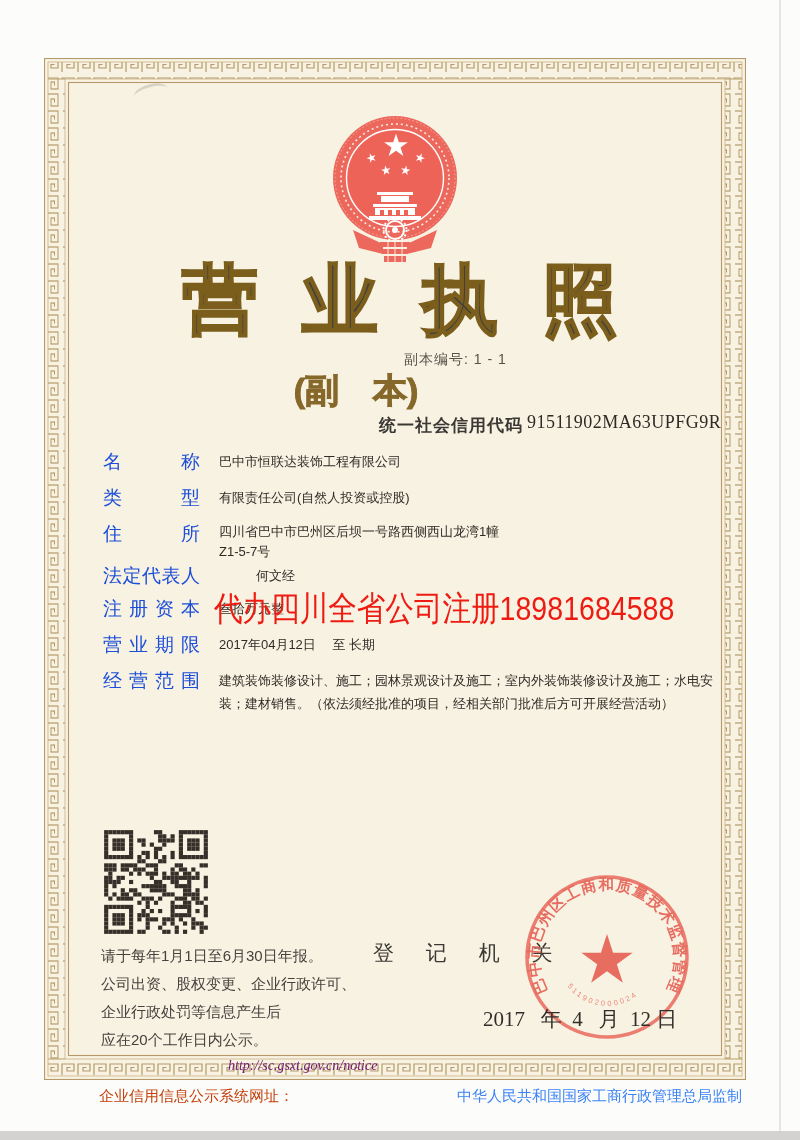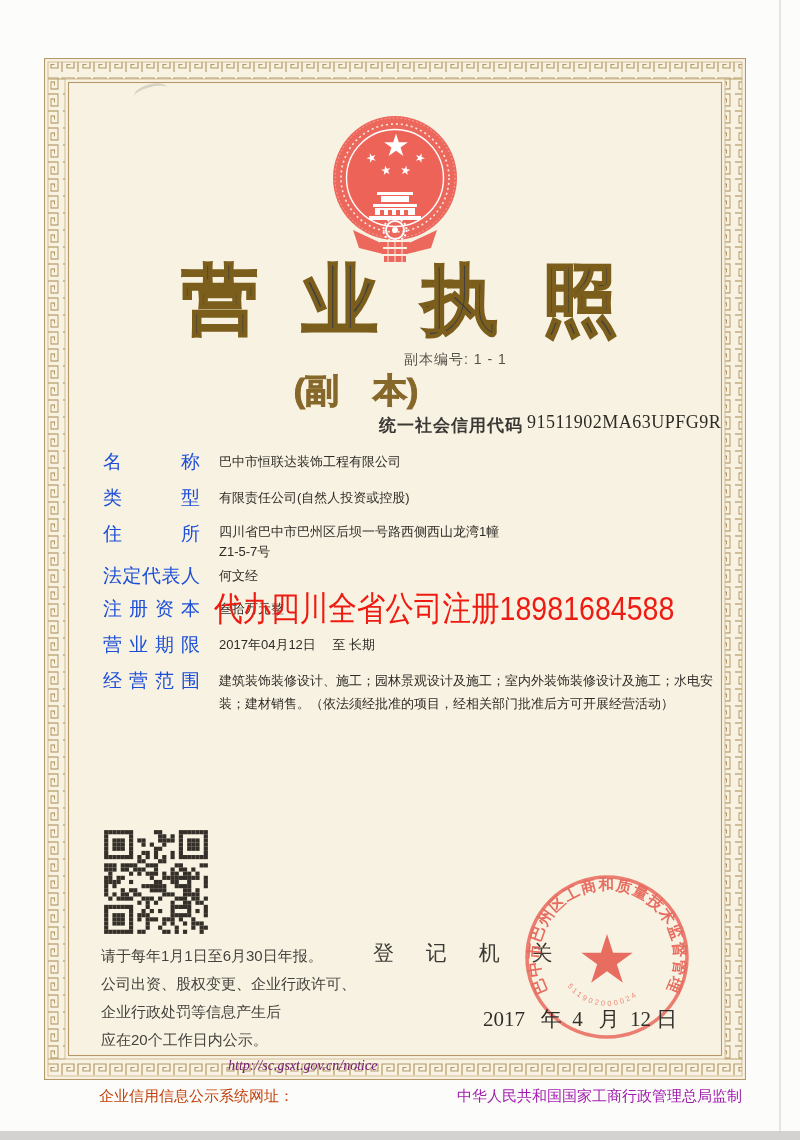--- a/index.html
+++ b/index.html
@@ -37,38 +37,38 @@
   
   .fields{left:103px;top:450px;width:618px;}
   .f-row{display:flex;margin-bottom:12px;}
   .f-label{
     width:97px;flex:none;font-size:19px;color:#1d4ed8;line-height:24px;
     text-align:justify;text-align-last:justify;font-weight:500;
   }
   .f-value{flex:1;margin-left:19px;font-size:13px;color:#2f2c27;line-height:24px;white-space:pre-line;}
   .f-row.addr{margin-bottom:2px;}
   .f-row.addr .f-value{line-height:20px;}
-  .f-row.legal{margin-bottom:9px;}
+  .f-row.legal{margin-bottom:9px;gap:37px;}
   .f-row.scope .f-value{line-height:23px;}
   
   .watermark{
     left:214px;top:586px;font-size:34px;color:#ee1b12;white-space:nowrap;
     transform:scaleX(.84);transform-origin:left top;font-weight:500;letter-spacing:0;
   }
   
   .qr{left:101px;top:827px;width:110px;height:110px;}
   .annual-note{left:101px;top:942px;font-size:15px;line-height:28px;color:#44423d;white-space:pre-line;}
   .reg-label{left:373px;top:939px;font-size:21px;letter-spacing:13px;color:#3a3934;font-weight:500;white-space:nowrap;}
   .seal{left:521px;top:871px;width:172px;height:172px;opacity:.85;}
   .issue-date{left:483px;top:1005px;font-size:21px;color:#302e2a;white-space:pre;
     font-family:"Liberation Serif","DejaVu Serif",serif;}
   .notice-url{left:228px;top:1058px;font-size:14px;color:#701a75;
     font-family:"Liberation Serif","DejaVu Serif",serif;font-style:italic;}
   .footer-left{left:99px;top:1087px;font-size:15px;color:#c2410c;font-family:Liberation Mono, monospace;}
-  .footer-right{right:58px;top:1087px;font-size:15px;color:#a21caf;text-align:right;}
+  .footer-right{right:58px;top:1087px;font-size:15px;color:#3b82f6;text-align:right;}
 </style>
 </head>
 <body>
 
 <div class="abs paper"></div>
 
 <svg class="abs frame-svg" viewBox="0 0 702 1022" xmlns="http://www.w3.org/2000/svg">
   <defs>
     <pattern id="gkh" width="16" height="17" patternUnits="userSpaceOnUse">
       <path d="M2 14 V3 H14 V10 H7 V6.5 H10.5" fill="none" stroke="#b59968" stroke-width="1.2"></path>

